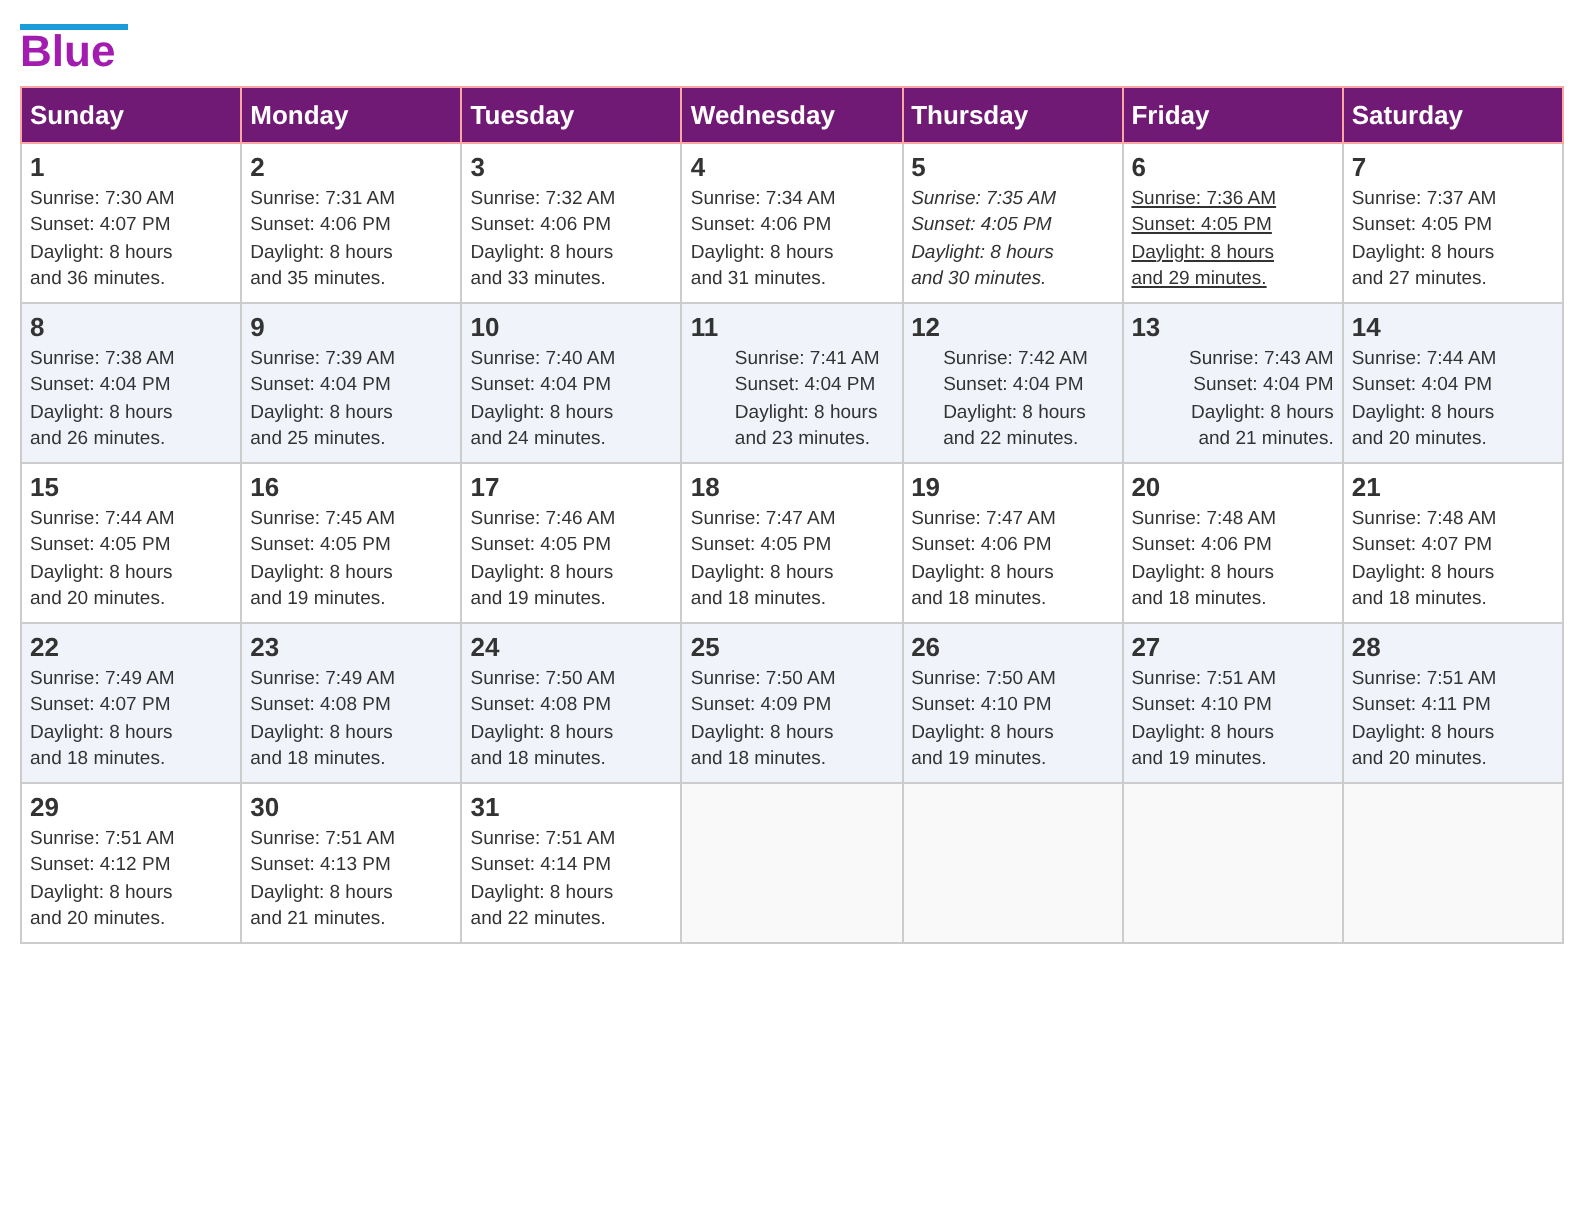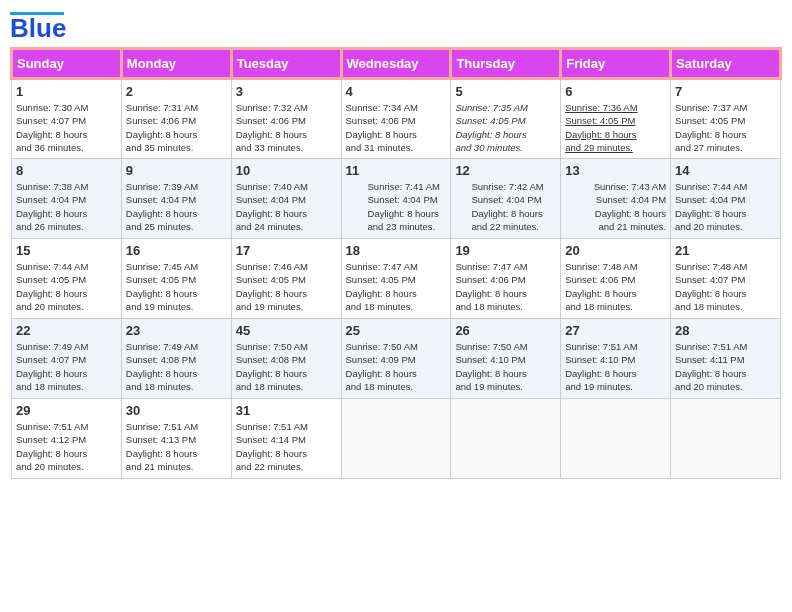--- a/index.html
+++ b/index.html
@@ -40,27 +40,27 @@
     .location-title {
       font-size: 16px;
       color: #555;
     }
     table {
       width: 100%;
       border-collapse: collapse;
       font-size: 10.5px;
     }
     thead tr th {
-      background: #d946ef;
+      background: #701a75;
       color: #fff;
       padding: 6px 4px;
       text-align: left;
       font-size: 13px;
       font-weight: bold;
-      border: 3px solid #fca5a5;
+      border: 1px solid #fca5a5;
     }
     tbody tr td {
       border: 1px solid #ccc;
       vertical-align: top;
       padding: 4px;
       width: 14.28%;
       min-height: 80px;
       height: 80px;
       color: #333;
     }
@@ -86,21 +86,21 @@
     }
   </style>
 </head>
 <body>
 
 <div class="header-area">
   <div class="logo">
     <div style="display:flex;align-items:center;margin-top:-2px;">
       <div style="width:54px;height:3px;background:#1a9cd8;"></div>
     </div>
-    <span class="logo-text" style="color:#1d4ed8;font-size:26px;">Blue</span>
+    <span class="logo-text" style="color:#a21caf;font-size:22px;">Blue</span>
   </div>
   <div class="title-area">
     <div class="month-title"></div>
     <div class="location-title"></div>
   </div>
 </div>
 
 <table>
   <thead>
     <tr id="dow-header">
@@ -276,21 +276,21 @@
 and 18 minutes.</div>
         </td>
         <td>
           <span class="day-num">23</span>
           <div class="day-info" style="white-space: pre-line;">Sunrise: 7:49 AM
 Sunset: 4:08 PM
 Daylight: 8 hours
 and 18 minutes.</div>
         </td>
         <td>
-          <span class="day-num">45</span>
+          <span class="day-num">24</span>
           <div class="day-info" style="white-space: pre-line;">Sunrise: 7:50 AM
 Sunset: 4:08 PM
 Daylight: 8 hours
 and 18 minutes.</div>
         </td>
         <td>
           <span class="day-num">25</span>
           <div class="day-info" style="white-space: pre-line;">Sunrise: 7:50 AM
 Sunset: 4:09 PM
 Daylight: 8 hours

